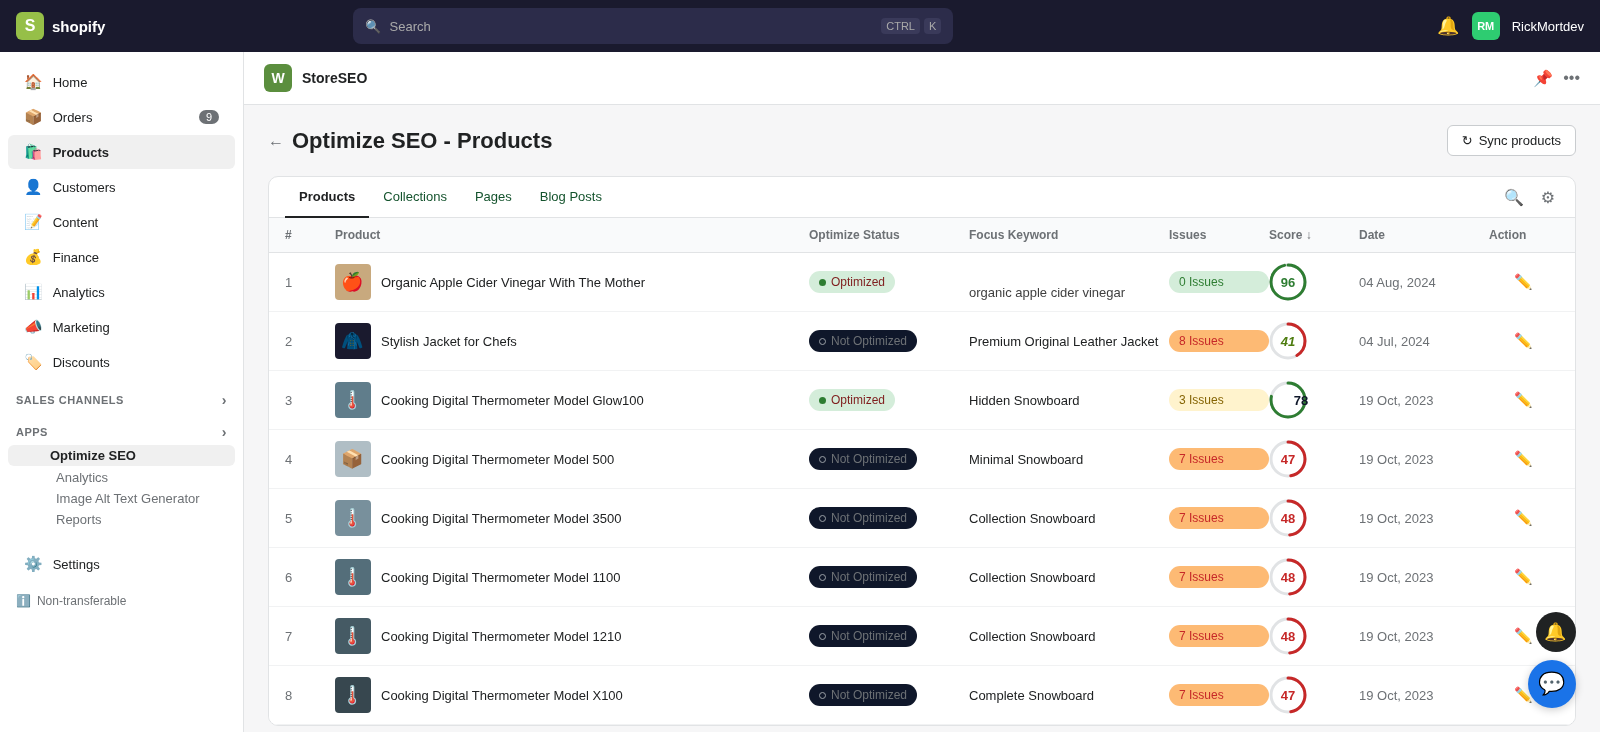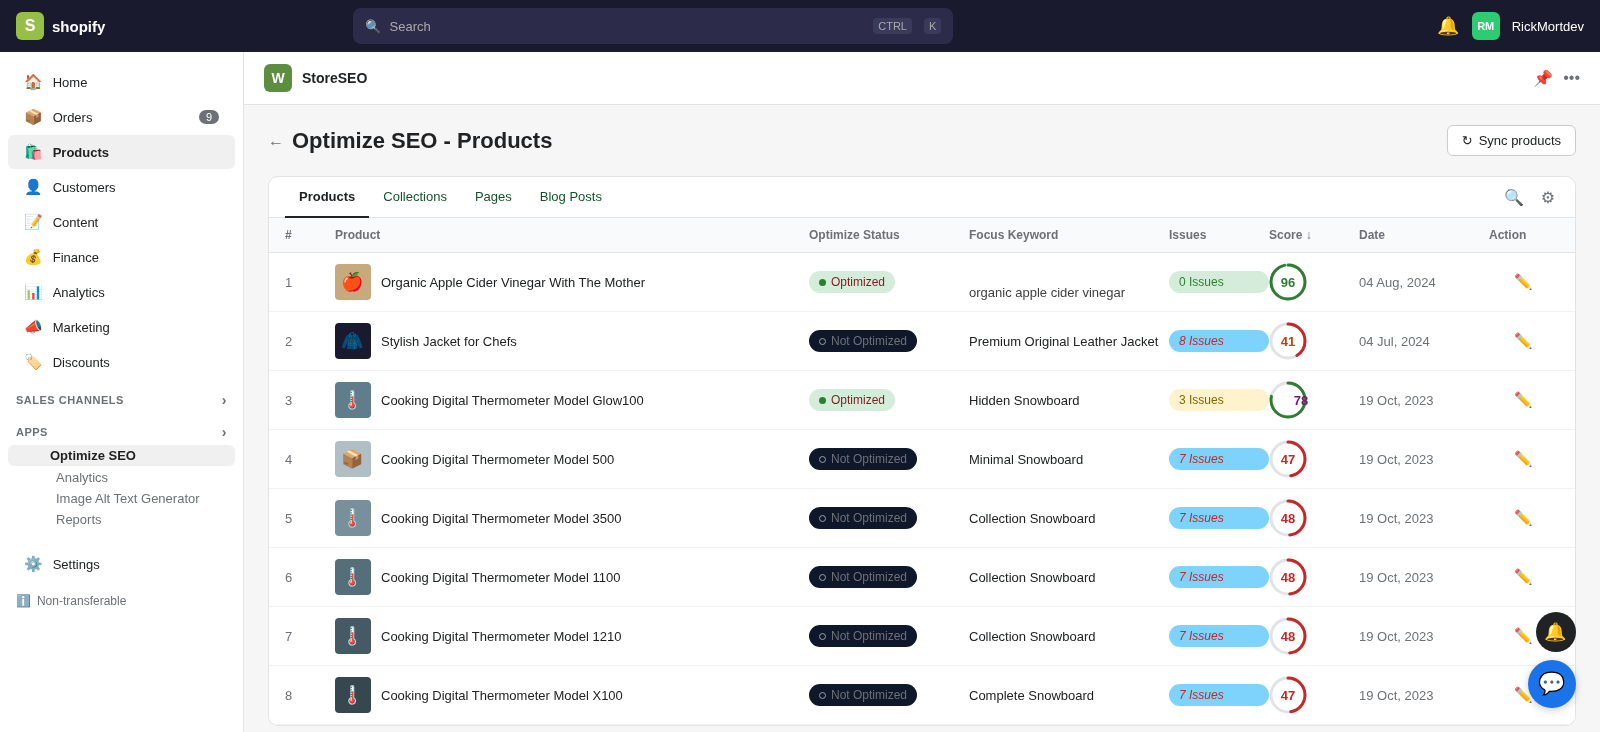--- a/index.html
+++ b/index.html
@@ -24,21 +24,21 @@
       width: 28px; height: 28px; background: #96bf48; border-radius: 6px;
       display: flex; align-items: center; justify-content: center; color: #fff; font-size: 16px; font-weight: bold;
     }
     .search-bar {
       flex: 1; max-width: 600px; margin: 0 auto;
       background: #2c2c4a; border-radius: 8px; height: 36px;
       display: flex; align-items: center; padding: 0 12px; gap: 8px;
       color: #aaa; font-size: 13px;
     }
     .search-bar-kbd {
-      margin-left: auto; display: flex; gap: 12px; align-items: center;
+      margin-left: auto; display: flex; gap: 4px; align-items: center;
     }
     .kbd {
       background: #3a3a5a; color: #aaa; border-radius: 4px; padding: 2px 5px; font-size: 11px;
     }
     .nav-right {
       display: flex; align-items: center; gap: 12px; margin-left: auto;
     }
     .bell-icon { color: #ccc; font-size: 18px; cursor: pointer; }
     .avatar {
       background: #2ecc71; border-radius: 6px; width: 28px; height: 28px;
@@ -175,21 +175,21 @@
     .status-badge.not-optimized { background: #0f172a; color: #6d7175; }
     .status-dot { width: 7px; height: 7px; border-radius: 50%; }
     .dot-green { background: #2e7d32; }
     .dot-circle-empty { width: 7px; height: 7px; border-radius: 50%; border: 1.5px solid #9aa0a6; }
 
     
     .issues-badge {
       display: inline-block; padding: 4px 10px; border-radius: 20px; font-size: 12px; font-weight: 500;
     }
     .issues-badge.none { background: #d4edda; color: #2e7d32; }
-    .issues-badge.some { background: #7dd3fc; color: #c62828; font-style: italic; }
+    .issues-badge.some { background: #fdba74; color: #c62828; }
     .issues-badge.warn { background: #fff3cd; color: #856404; }
 
     
     .score-circle {
       width: 38px; height: 38px; border-radius: 50%;
       display: flex; align-items: center; justify-content: center;
       font-size: 13px; font-weight: 700;
       position: relative;
     }
     .score-circle-svg {
@@ -403,21 +403,21 @@
          Not Optimized
        </span></div>
     <span style="font-size:13px;color:#202223;">Premium Original Leather Jacket</span>
     <span class="issues-badge some">8 Issues</span>
     <div style="display:flex;align-items:center;">
       <div class="score-circle">
         <svg class="score-circle-svg" viewBox="0 0 38 38">
           <circle cx="19" cy="19" r="17" fill="none" stroke="#e1e3e5" stroke-width="3"></circle>
           <circle cx="19" cy="19" r="17" fill="none" stroke="#c62828" stroke-width="3" stroke-dasharray="43.79 63.02" stroke-linecap="round"></circle>
         </svg>
-        <span class="score-value" style="color:#c2410c;">41</span>
+        <span class="score-value" style="color:#4d7c0f;font-style:italic;">41</span>
       </div>
     </div>
     <span class="date-cell">04 Jul, 2024</span>
     <div class="action-cell">
       <span class="edit-icon">✏️</span>
     </div>
   </div>
             <div class="table-row">
     <span class="col-hash">3</span>
     <div class="product-cell">
@@ -429,21 +429,21 @@
          Optimized
        </span></div>
     <span style="font-size:13px;color:#202223;">Hidden Snowboard</span>
     <span class="issues-badge warn">3 Issues</span>
     <div style="display:flex;align-items:center;">
       <div class="score-circle">
         <svg class="score-circle-svg" viewBox="0 0 38 38">
           <circle cx="19" cy="19" r="17" fill="none" stroke="#e1e3e5" stroke-width="3"></circle>
           <circle cx="19" cy="19" r="17" fill="none" stroke="#2e7d32" stroke-width="3" stroke-dasharray="83.32 23.50" stroke-linecap="round"></circle>
         </svg>
-        <span class="score-value" style="color:#701a75;margin-left:26px;">78</span>
+        <span class="score-value" style="color:#0f172a;margin-left:26px;">78</span>
       </div>
     </div>
     <span class="date-cell">19 Oct, 2023</span>
     <div class="action-cell">
       <span class="edit-icon">✏️</span>
     </div>
   </div>
             <div class="table-row">
     <span class="col-hash">4</span>
     <div class="product-cell">

